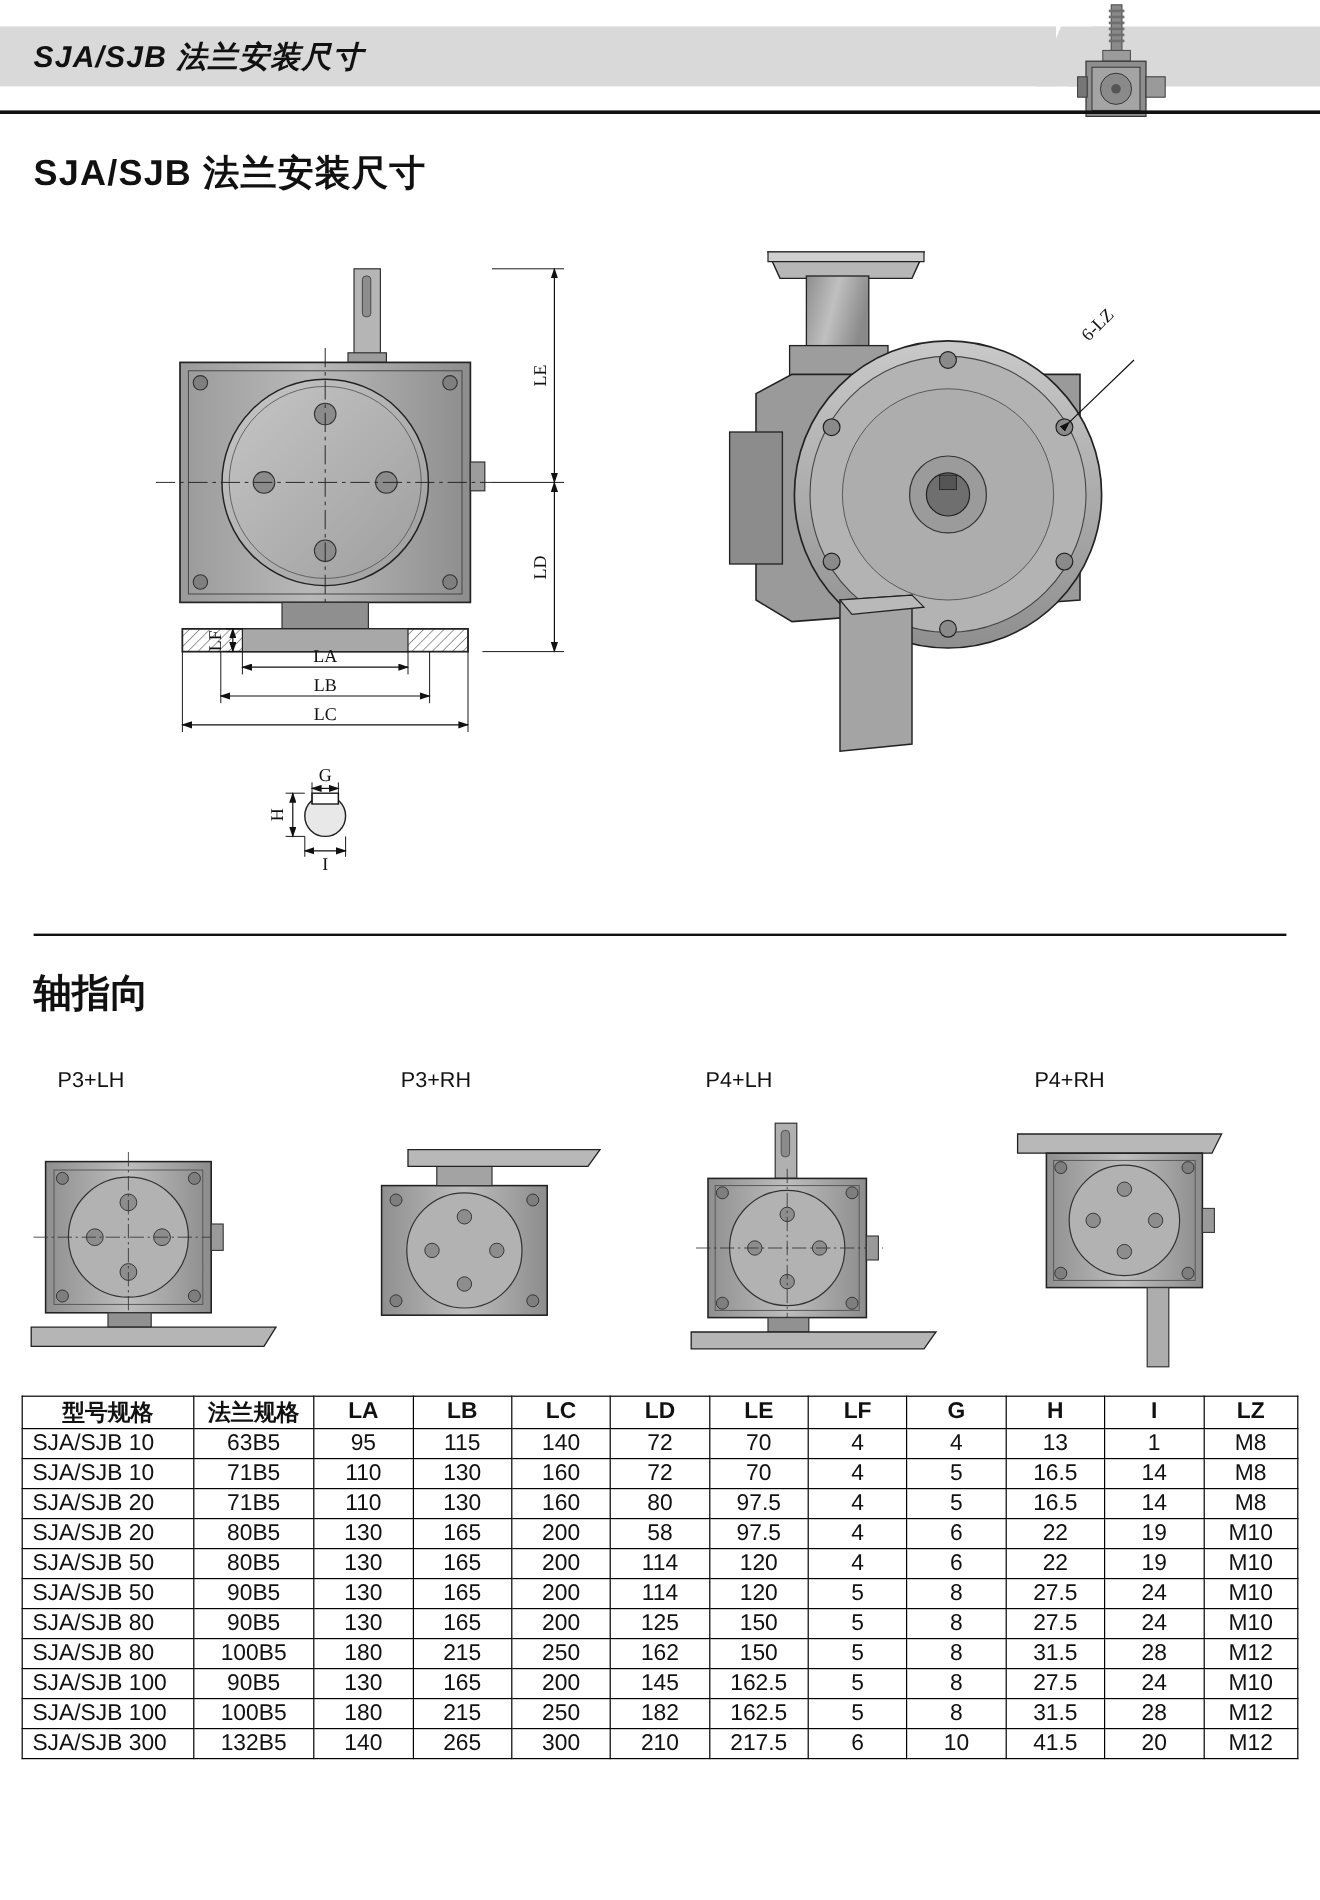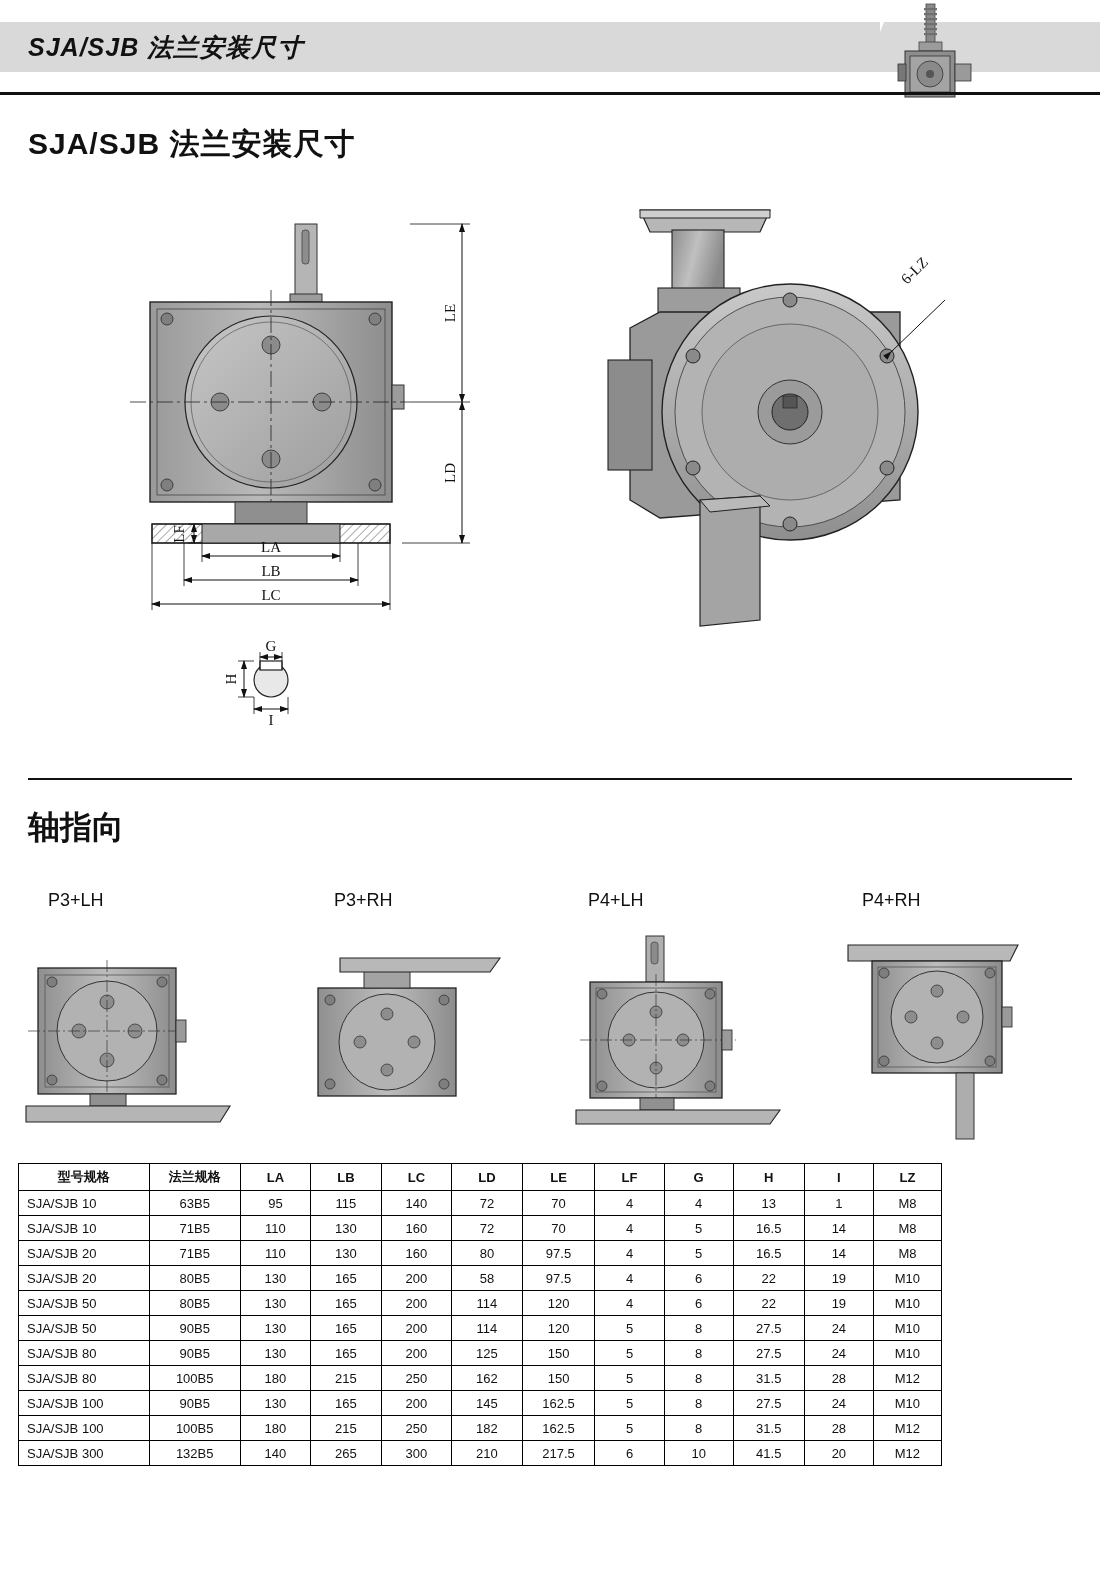--- a/index.html
+++ b/index.html
@@ -64,23 +64,23 @@
   .section-title {
     position:absolute; left:28px; font-size:32px; font-weight:bold;
   }
   .orient-label {
     position:absolute; font-size:18px; font-weight:normal;
   }
 
   
   table.spec {
     position:absolute; left:18px; top:1163px;
-    width:924px;
+    width:1064px;
     border-collapse:collapse;
-    font-size:13px;
+    font-size:19px;
   }
   table.spec th, table.spec td {
     border:1px solid #000;
     text-align:center;
     height:25px;
     padding:0 2px;
     font-weight:normal;
     white-space:nowrap;
   }
   table.spec thead th {

